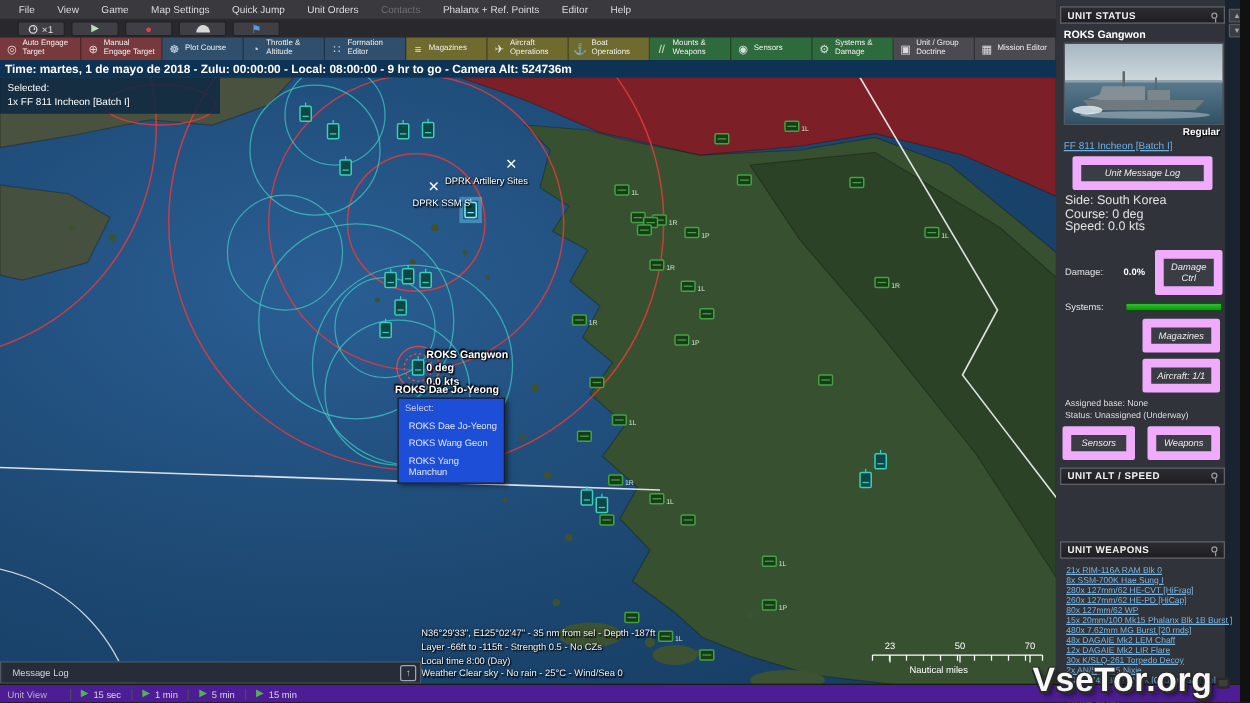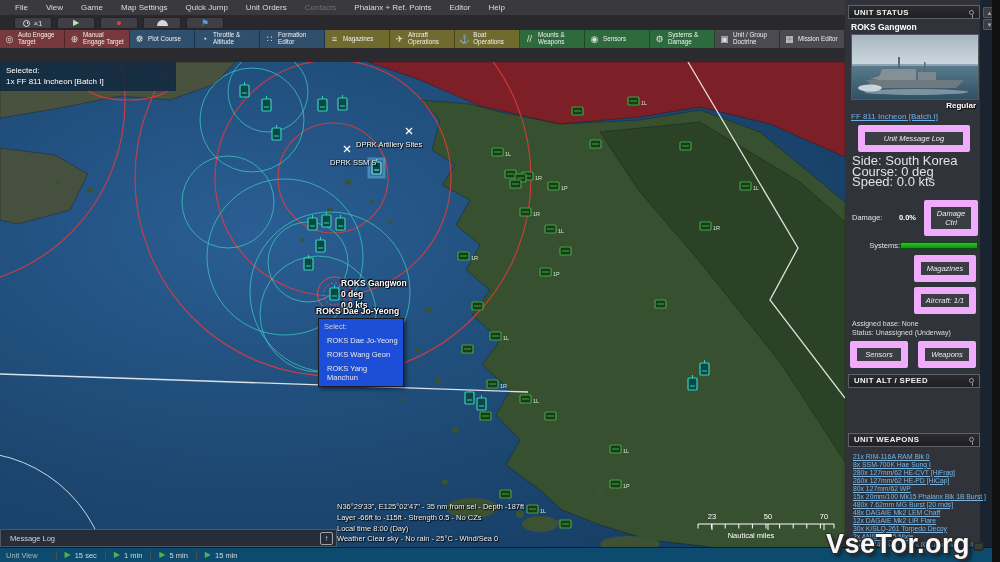--- a/index.html
+++ b/index.html
@@ -45,48 +45,48 @@
   .ctxmenu .hdr{font-size:7.5px;color:#cfcfcf;padding:2px 5px 2px 5px;}
   .ctxmenu .itm{font-size:7.5px;color:#e8e8e8;padding:2.5px 5px 2.5px 8px;}
   .statuslines{position:absolute;left:337px;top:440px;z-index:4;}
   .statuslines div{color:#f2f2f2;font-size:7.5px;line-height:10.8px;text-shadow:0 0 2px #000,1px 1px 1px #000;white-space:nowrap;}
   .scalebox{position:absolute;left:693px;top:448px;z-index:4;}
   .msglogbar{position:absolute;left:0;top:467px;width:337px;height:18px;background:#262d38;border:1px solid #4c5866;display:flex;align-items:center;z-index:7;}
   .msglogbar .ttl{font-size:7.5px;color:#cdd5de;padding-left:9px;flex:1;}
   .msglogbar .up{width:13px;height:13px;border:1px solid #9aa6b2;border-radius:2px;color:#cdd5de;font-size:8px;line-height:11px;text-align:center;margin-right:3px;}
 
   
-  .bottombar{position:absolute;left:0;top:547px;width:1000px;height:15px;background:#0c4a6e;border-top:1px solid #1b1b1e;display:flex;align-items:center;z-index:8;}
+  .bottombar{position:absolute;left:0;top:547px;width:1000px;height:15px;background:#4c1d95;border-top:1px solid #1b1b1e;display:flex;align-items:center;z-index:8;}
   .bottombar .lbl{font-size:7.5px;color:#b5b5b5;padding:0 10px 0 6px;}
   .vdiv{width:1px;height:9px;background:#4b4b50;margin:0 8px;}
   .step{display:flex;align-items:center;gap:4px;font-size:7.5px;color:#d8d8d8;}
   .step .tri{color:#52b152;font-size:8px;line-height:1;}
 
   
   .panel{position:absolute;left:845px;top:0;width:155px;height:547px;background:#30343a;z-index:6;}
   .panel-dark-strip{position:absolute;right:0;top:0;width:20px;height:547px;background:#1a2430;}
   .scrollarrow{position:absolute;right:4px;width:13px;height:11px;background:#3a3d42;border:1px solid #55585e;color:#a8a8ac;font-size:6px;text-align:center;line-height:10px;border-radius:1px;}
   .p-inner{position:absolute;left:3px;top:0;width:132px;height:547px;}
   .phead{margin:5px 0 0 0;height:14px;background:linear-gradient(#2b2b30,#1e1e23);border:1px solid #5e6268;display:flex;align-items:center;padding:0 5px;color:#f0f0f0;font-size:7.8px;font-weight:bold;letter-spacing:.4px;}
   .phead .sp{flex:1;}
   .pin{width:5px;height:5px;border:1px solid #9a9aa0;border-radius:50%;position:relative;}
   .pin::after{content:'';position:absolute;left:1.5px;top:4px;width:1px;height:3px;background:#9a9aa0;}
   .p-name{color:#fff;font-size:8.5px;font-weight:bold;margin:3px 0 2px 3px;}
   .photo{position:relative;margin-left:3px;width:128px;height:66px;border:1px solid #55585e;overflow:hidden;}
   .regular{color:#fff;font-size:8px;font-weight:bold;text-align:right;margin:1px 4px 0 0;text-shadow:1px 1px 1px #000;}
   .classlink{display:block;color:#6fb0e6;font-size:8px;text-decoration:underline;margin:2px 0 4px 3px;}
   .pbtn{background:#3a3d43;border:7px solid #f0abfc;border-radius:2px;color:#ececec;font-size:7.5px;text-align:center;padding:2px 0;font-style:italic;}
   .btn-msglog{display:block;width:112px;margin:4px auto 0 auto;}
-  .pinfo{color:#e2e2e2;font-size:13px;line-height:10.5px;margin:4px 0 0 4px;}
+  .pinfo{color:#e2e2e2;font-size:10px;line-height:10.5px;margin:4px 0 0 4px;}
   .dmgrow{display:flex;align-items:center;margin:12px 2px 0 4px;}
   .dmgrow .l{color:#e2e2e2;font-size:7.5px;flex:1;}
   .dmgrow .v{color:#fff;font-size:7.5px;font-weight:bold;margin-right:8px;}
   .btn-dmg{width:54px;}
   .sysrow{display:flex;align-items:center;margin:5px 2px 0 4px;}
-  .sysrow .l{color:#e2e2e2;font-size:7.5px;flex:1;text-align:right;}
+  .sysrow .l{color:#e2e2e2;font-size:7.5px;flex:1;}
   .sysbar{width:78px;height:7px;background:linear-gradient(#2ec22e,#149114);border:1px solid #0c4d0c;}
   .rightbtn{display:block;width:62px;margin:5px 4px 0 auto;}
   .passign{color:#dedede;font-size:7px;line-height:9px;margin:5px 0 0 4px;}
   .swrow{display:flex;justify-content:space-between;margin:4px 4px 0 2px;}
   .swrow .pbtn{width:58px;}
   .wlist{margin:6px 0 0 5px;}
   .wpn{display:block;color:#79b5e3;font-size:6.8px;line-height:8px;text-decoration:underline;white-space:nowrap;}
   .fuelsel{margin:5px 2px 0 4px;width:120px;background:#2d9ce0;border:1px solid #9fd4ff;color:#fff;font-size:7.5px;padding:1px 3px;}
   .fuellines{color:#e8e8e8;font-size:7px;line-height:8.6px;margin:3px 0 0 5px;}
 
@@ -178,20 +178,23 @@
       <div class="rb gray">
         <span class="rb-ic">▣</span>
         <span class="rb-tx">Unit / Group Doctrine</span>
       </div>
       <div class="rb gray">
         <span class="rb-ic">▦</span>
         <span class="rb-tx">Mission Editor</span>
       </div>
     </div>
 
+  <div class="timebar">
+    <span>Time: martes, 1 de mayo de 2018 - Zulu: 00:00:00 - Local: 08:00:00 - 9 hr to go -  Camera Alt: 524736m</span>
+  </div>
 
   <div class="map" id="map">
     <svg class="base" id="map-svg" width="845" height="486" viewBox="0 0 845 486">
         <defs>
           <radialGradient id="seagrad" cx="30%" cy="35%" r="95%">
             <stop offset="0%" stop-color="#2a5e94"></stop>
             <stop offset="55%" stop-color="#1c4770"></stop>
             <stop offset="100%" stop-color="#153a60"></stop>
           </radialGradient>
         </defs>

